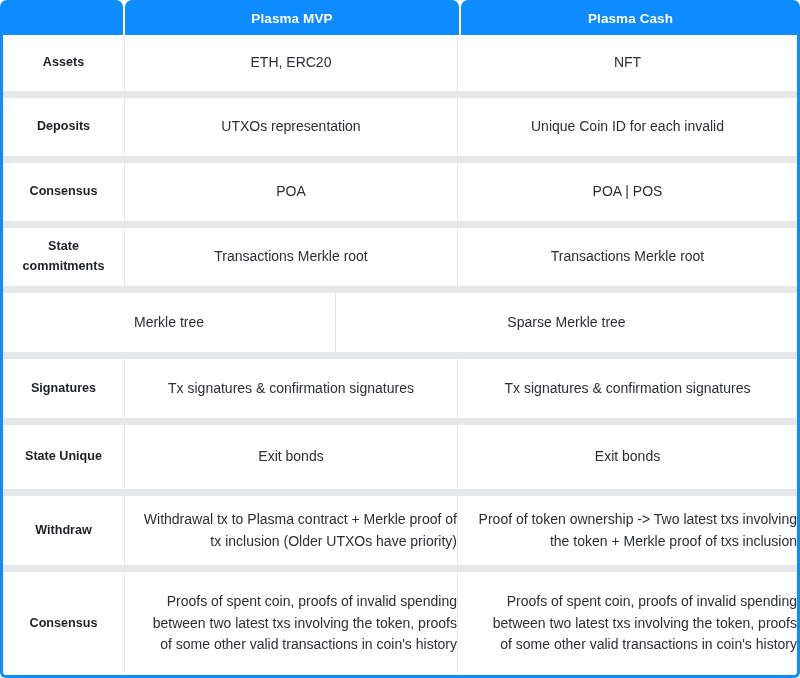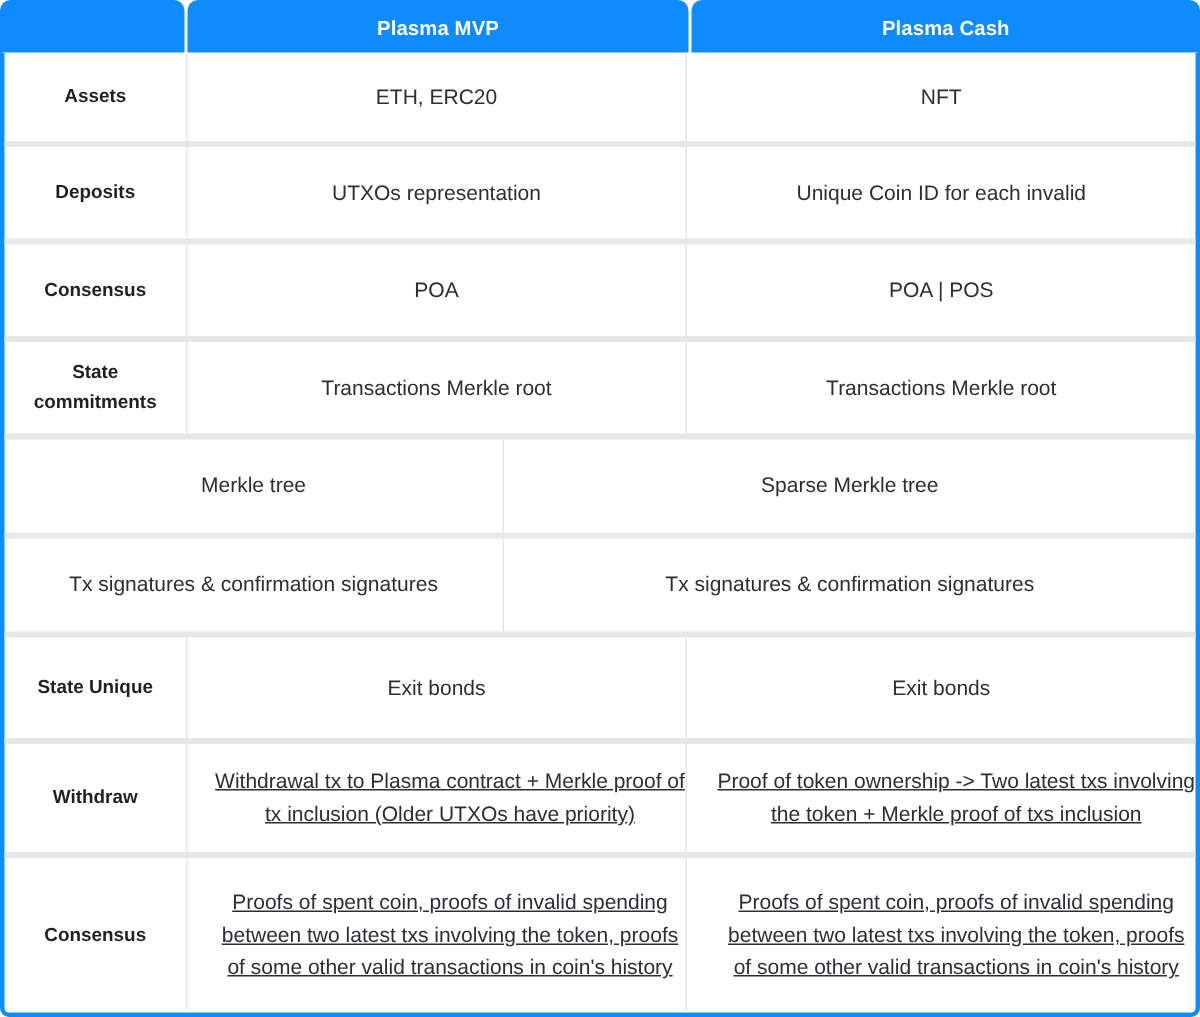--- a/index.html
+++ b/index.html
@@ -61,21 +61,21 @@
     border-bottom: 3px solid var(--brand, #0d8bff);
     border-radius: 0 0 6px 6px;
     background: #ffffff;
     display: flex;
     flex-direction: column;
   }
 
   .row {
     display: flex;
     align-items: stretch;
-    border-bottom: 4px solid #a3a3a3;
+    border-bottom: 7px solid #a3a3a3;
     box-sizing: border-box;
   }
   .row:last-child { border-bottom: none; }
 
   .cell {
     box-sizing: border-box;
     display: flex;
     align-items: center;
     padding: 6px 14px;
     color: #2b2f33;
@@ -101,24 +101,23 @@
     text-align: center;
     border-right: 1px solid #e6e7e8;
   }
   .cell.val.last {
     flex: 1 1 auto;
     width: auto;
     border-right: none;
   }
   .cell.val.para {
     justify-content: flex-start;
-    text-align: center;
+    text-align: right;
     padding-left: 18px;
     padding-right: 0;
-    text-decoration: underline;
   }
   .cell.val.para.last { padding-left: 20px; }
 
   
   .r0 { height: 63px; }
   .r1 { height: 65px; }
   .r2 { height: 65px; }
   .r3 { height: 65px; }
   .r4 { height: 66px; }
   .r5 { height: 66px; }
@@ -168,20 +167,21 @@
       <div class="cell val" style="border-color: rgb(230, 231, 232); color: rgb(43, 47, 51);">Transactions Merkle root</div>
       <div class="cell val last" style="border-color: rgb(230, 231, 232); color: rgb(43, 47, 51);">Transactions Merkle root</div>
     </div>
 
     <div class="row r4" style="border-color: rgb(230, 231, 232);">
       <div class="cell val" style="border-color: rgb(230, 231, 232); color: rgb(43, 47, 51);">Merkle tree</div>
       <div class="cell val last" style="border-color: rgb(230, 231, 232); color: rgb(43, 47, 51);">Sparse Merkle tree</div>
     </div>
 
     <div class="row r5" style="border-color: rgb(230, 231, 232);">
+      <div class="cell label" style="border-color: rgb(230, 231, 232);">Signatures</div>
       <div class="cell val" style="border-color: rgb(230, 231, 232); color: rgb(43, 47, 51);">Tx signatures &amp; confirmation signatures</div>
       <div class="cell val last" style="border-color: rgb(230, 231, 232); color: rgb(43, 47, 51);">Tx signatures &amp; confirmation signatures</div>
     </div>
 
     <div class="row r6" style="border-color: rgb(230, 231, 232);">
       <div class="cell label" style="border-color: rgb(230, 231, 232);">State Unique</div>
       <div class="cell val" style="border-color: rgb(230, 231, 232); color: rgb(43, 47, 51);">Exit bonds</div>
       <div class="cell val last" style="border-color: rgb(230, 231, 232); color: rgb(43, 47, 51);">Exit bonds</div>
     </div>
 

